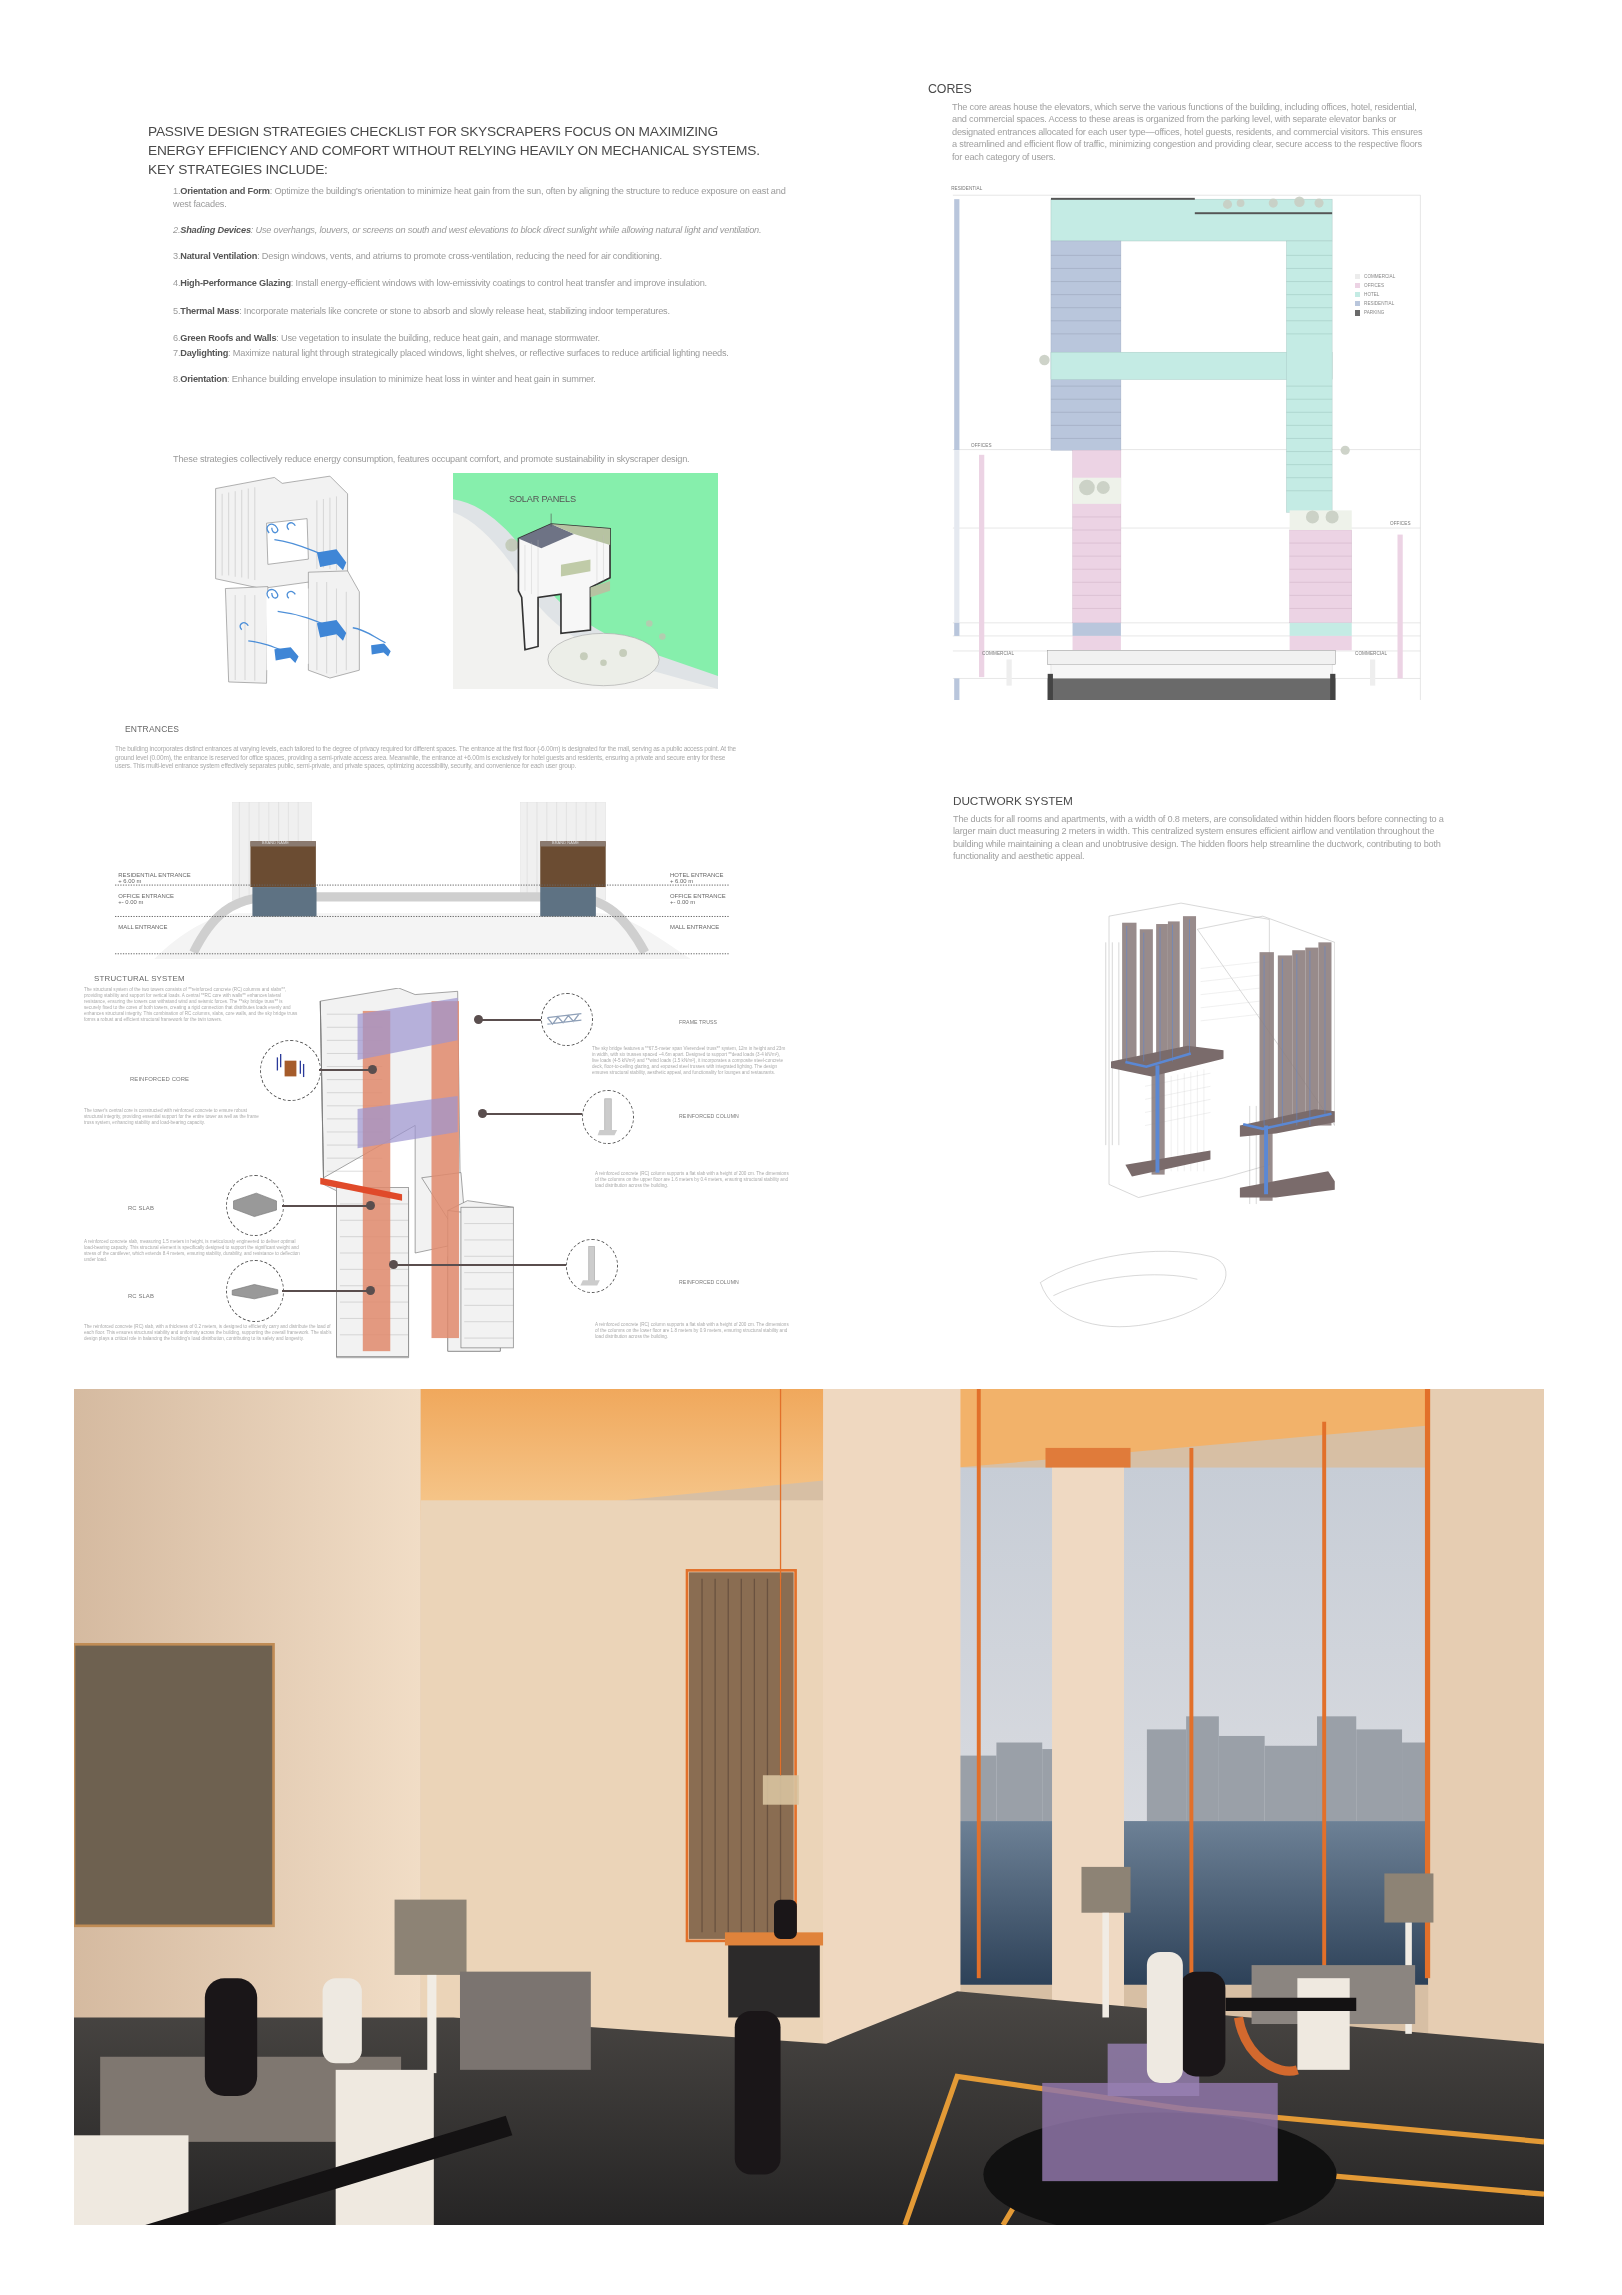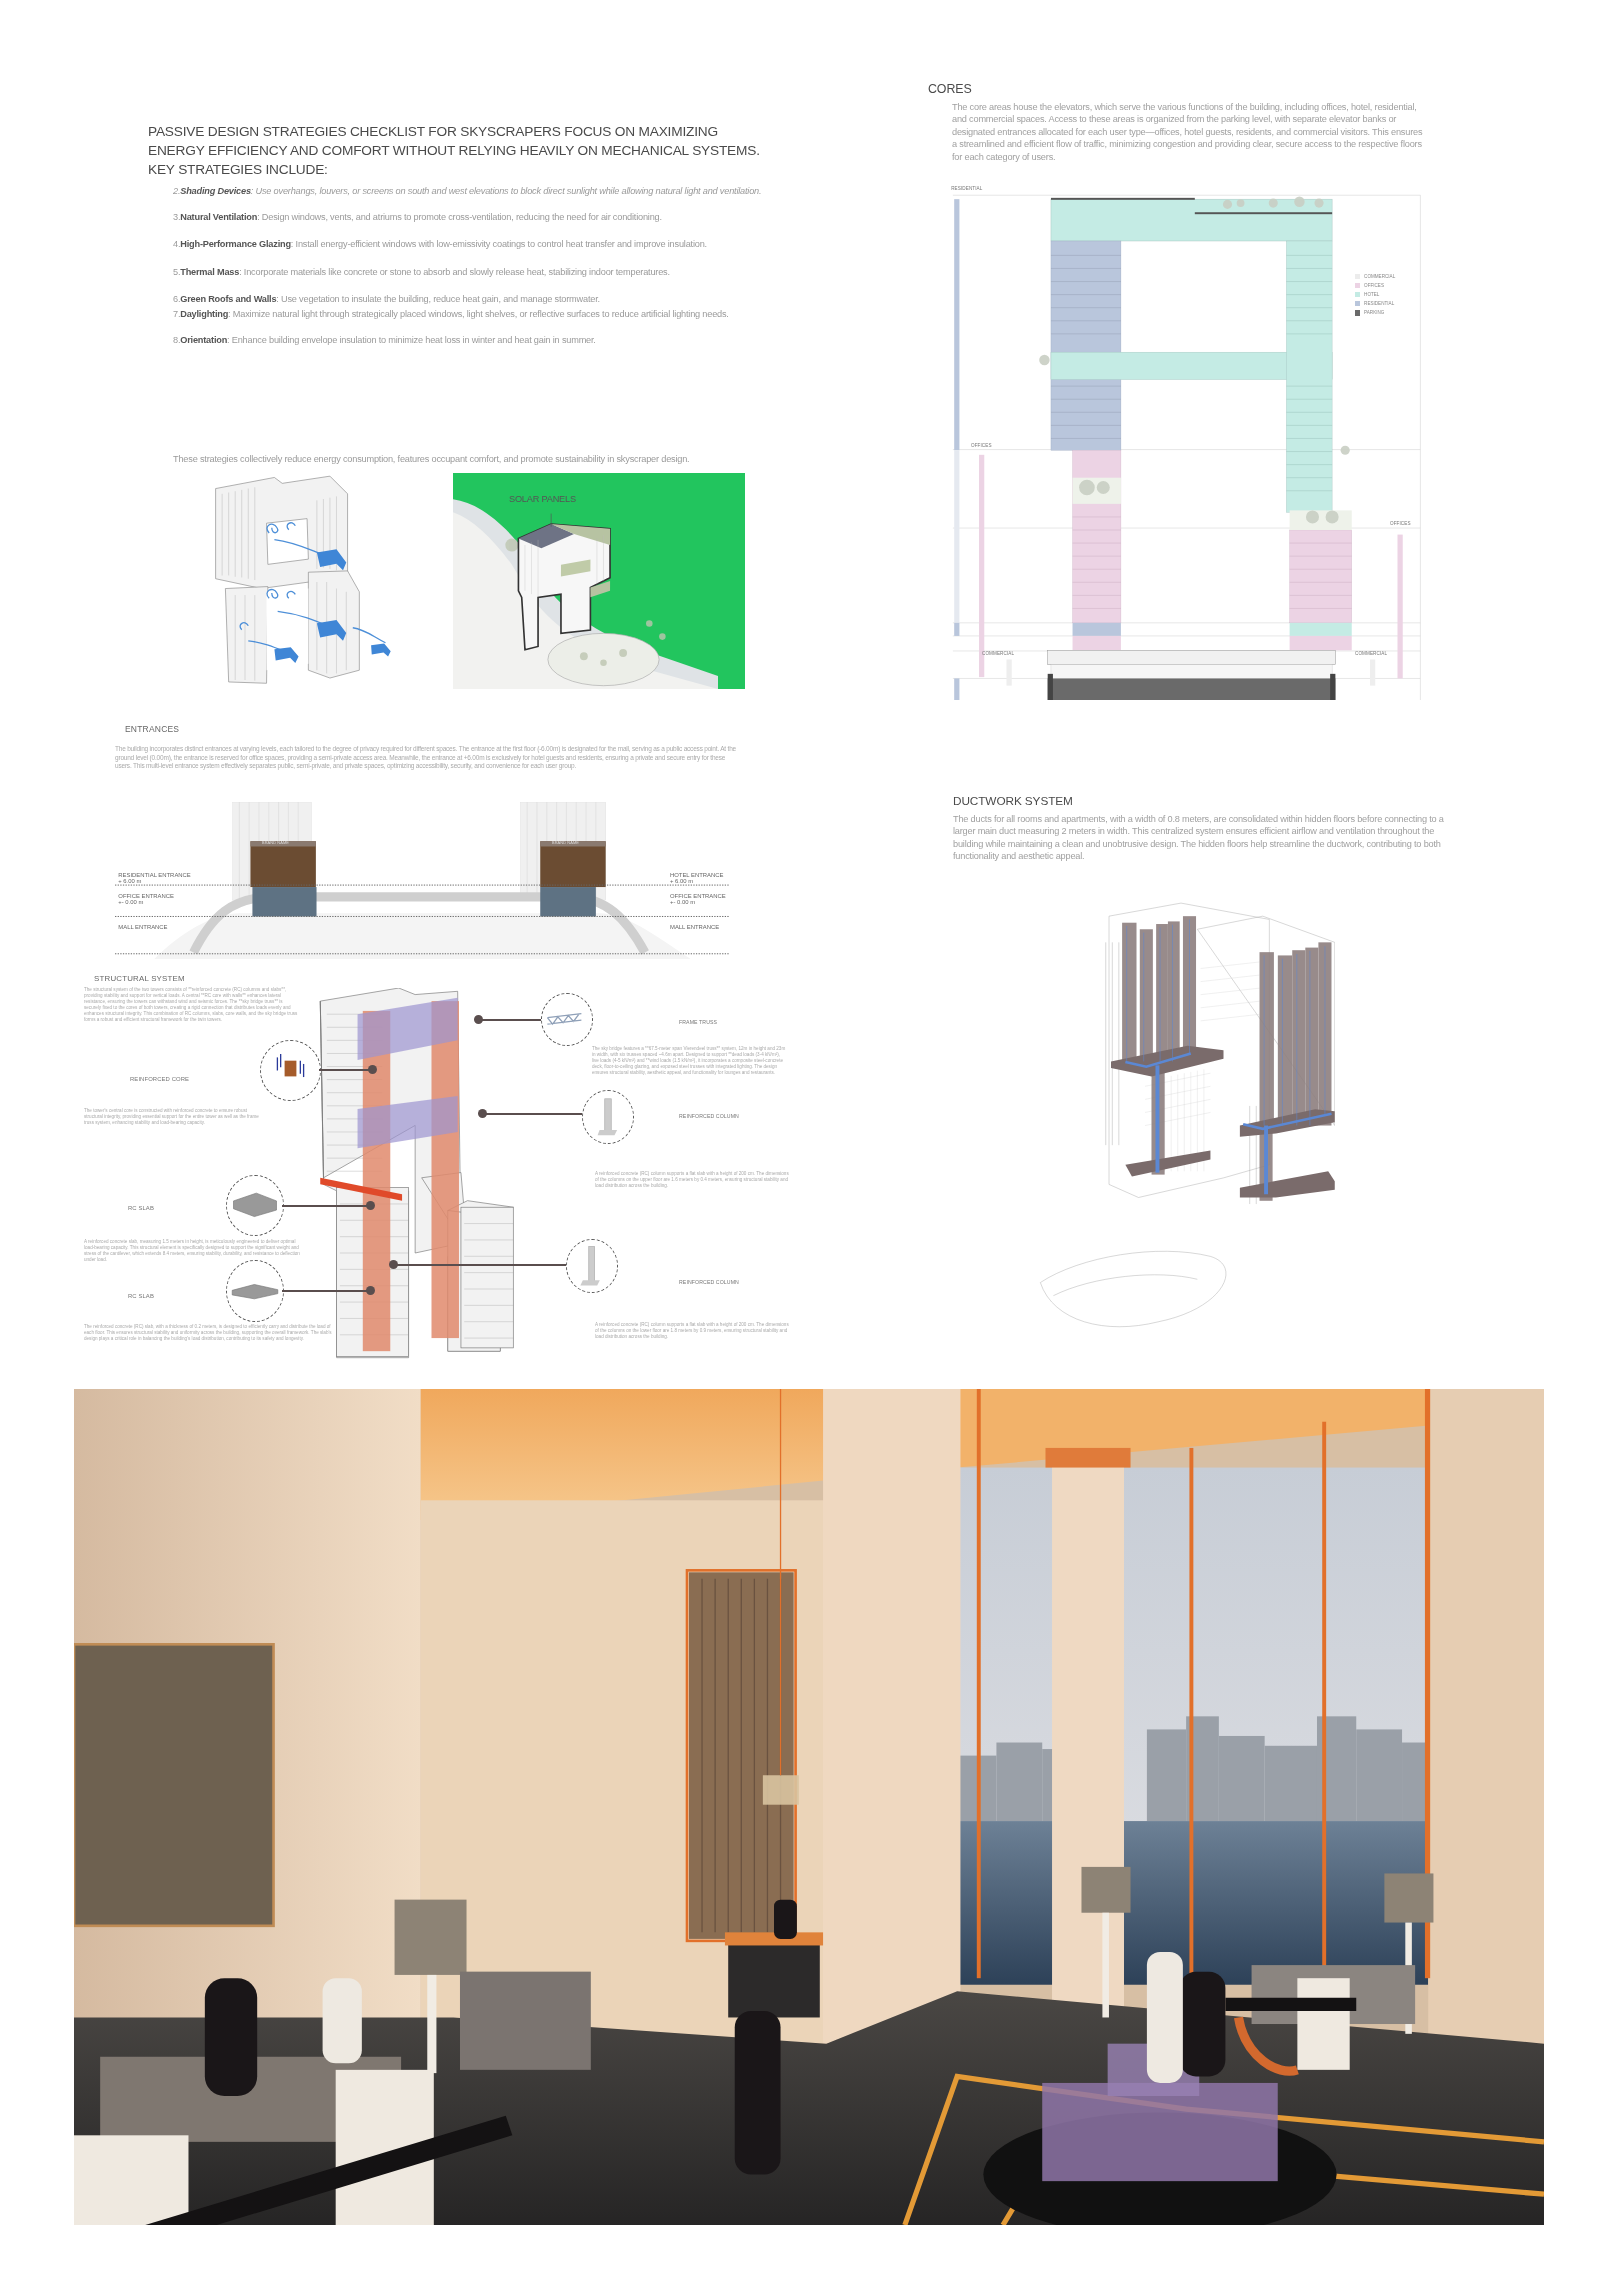--- a/index.html
+++ b/index.html
@@ -18,20 +18,21 @@
   .dot{width:9.2px;height:9.2px;border-radius:50%;background:#5a4e4e;}
   .legend-row{display:flex;align-items:center;gap:3.9px;font-size:4.6px;color:#888;margin-bottom:3.9px;}
   .legend-sw{width:5.2px;height:5.2px;}
 </style>
 </head>
 <body>
 
 <div class="abs h-main" style="left:148px;top:122px;width:628px;">PASSIVE DESIGN STRATEGIES CHECKLIST FOR SKYSCRAPERS FOCUS ON MAXIMIZING ENERGY EFFICIENCY AND COMFORT WITHOUT RELYING HEAVILY ON MECHANICAL SYSTEMS. KEY STRATEGIES INCLUDE:</div>
 
 <div class="abs" style="left:173px;top:185px;width:628px;">
+  <div class="strat" style="margin-bottom:13px;"><span>1.</span><b>Orientation and Form</b><span>: Optimize the building's orientation to minimize heat gain from the sun, often by aligning the structure to reduce exposure on east and west facades.</span></div>
   <div class="strat" style="margin-bottom:13px;font-style:italic;"><span>2.</span><b>Shading Devices</b><span>: Use overhangs, louvers, or screens on south and west elevations to block direct sunlight while allowing natural light and ventilation.</span></div>
   <div class="strat" style="margin-bottom:14.4px;"><span>3.</span><b>Natural Ventilation</b><span>: Design windows, vents, and atriums to promote cross-ventilation, reducing the need for air conditioning.</span></div>
   <div class="strat" style="margin-bottom:14.4px;"><span>4.</span><b>High-Performance Glazing</b><span>: Install energy-efficient windows with low-emissivity coatings to control heat transfer and improve insulation.</span></div>
   <div class="strat" style="margin-bottom:14.4px;"><span>5.</span><b>Thermal Mass</b><span>: Incorporate materials like concrete or stone to absorb and slowly release heat, stabilizing indoor temperatures.</span></div>
   <div class="strat" style="margin-bottom:2px;"><span>6.</span><b>Green Roofs and Walls</b><span>: Use vegetation to insulate the building, reduce heat gain, and manage stormwater.</span></div>
   <div class="strat" style="margin-bottom:13px;"><span>7.</span><b>Daylighting</b><span>: Maximize natural light through strategically placed windows, light shelves, or reflective surfaces to reduce artificial lighting needs.</span></div>
   <div class="strat" style="margin-bottom:13px;"><span>8.</span><b>Orientation</b><span>: Enhance building envelope insulation to minimize heat loss in winter and heat gain in summer.</span></div>
 </div>
 <div class="abs strat" style="left:173px;top:453px;width:628px;">These strategies collectively reduce energy consumption, features occupant comfort, and promote sustainability in skyscraper design.</div>
 
@@ -76,21 +77,21 @@
     </g>
     <g fill="#3f86d6">
       <path d="M185,120 l30,-5 l15,20 l-5,12 l-10,-10 l-25,5 z"></path>
       <path d="M185,228 l30,-5 l15,20 l-5,12 l-10,-10 l-25,5 z"></path>
       <path d="M120,268 l25,-3 l12,14 l-5,10 l-8,-8 l-22,4 z"></path>
       <path d="M268,262 l20,-3 l10,12 l-4,8 l-7,-6 l-18,3 z"></path>
     </g>
   </svg>
 </div>
 
-<div class="abs" style="left:453px;top:473px;width:292px;height:216px;background:#22c55e;overflow:hidden;">
+<div class="abs" style="left:453px;top:473px;width:265px;height:216px;background:#86efac;overflow:hidden;">
   <svg width="265" height="216" viewBox="0 0 405 330">
     <path d="M0,40 C40,45 80,80 110,120 L140,170 C160,200 200,230 260,260 L405,310 L405,330 L0,330 Z" fill="#dfe3e6"></path>
     <path d="M0,60 C30,70 60,100 90,140 L120,190 C150,230 190,260 260,290 L405,330 L0,330 Z" fill="#f2f2f0"></path>
     <ellipse cx="230" cy="285" rx="85" ry="40" fill="#eceee8" stroke="#aaa"></ellipse>
     <g fill="#bdc5b0" opacity="0.8">
       <circle cx="200" cy="280" r="6"></circle>
         <circle cx="230" cy="290" r="5"></circle>
         <circle cx="260" cy="275" r="6"></circle>
         <circle cx="90" cy="110" r="10"></circle>
         <circle cx="300" cy="230" r="5"></circle>

